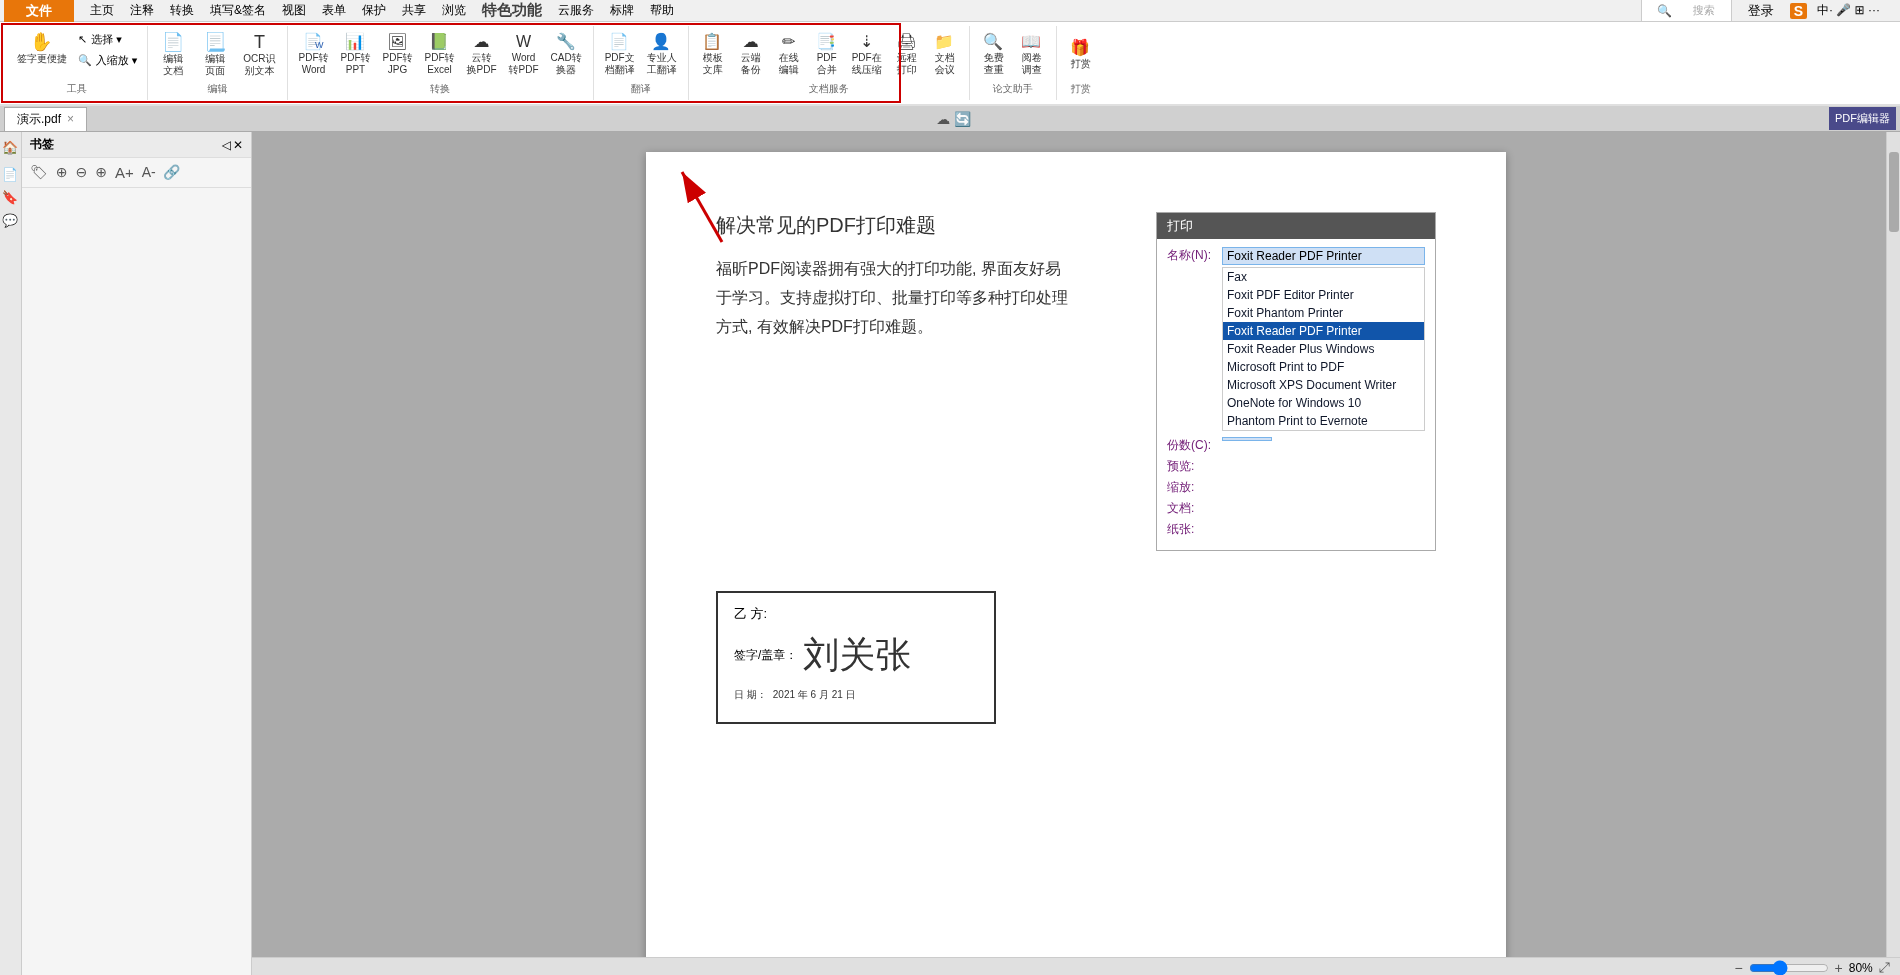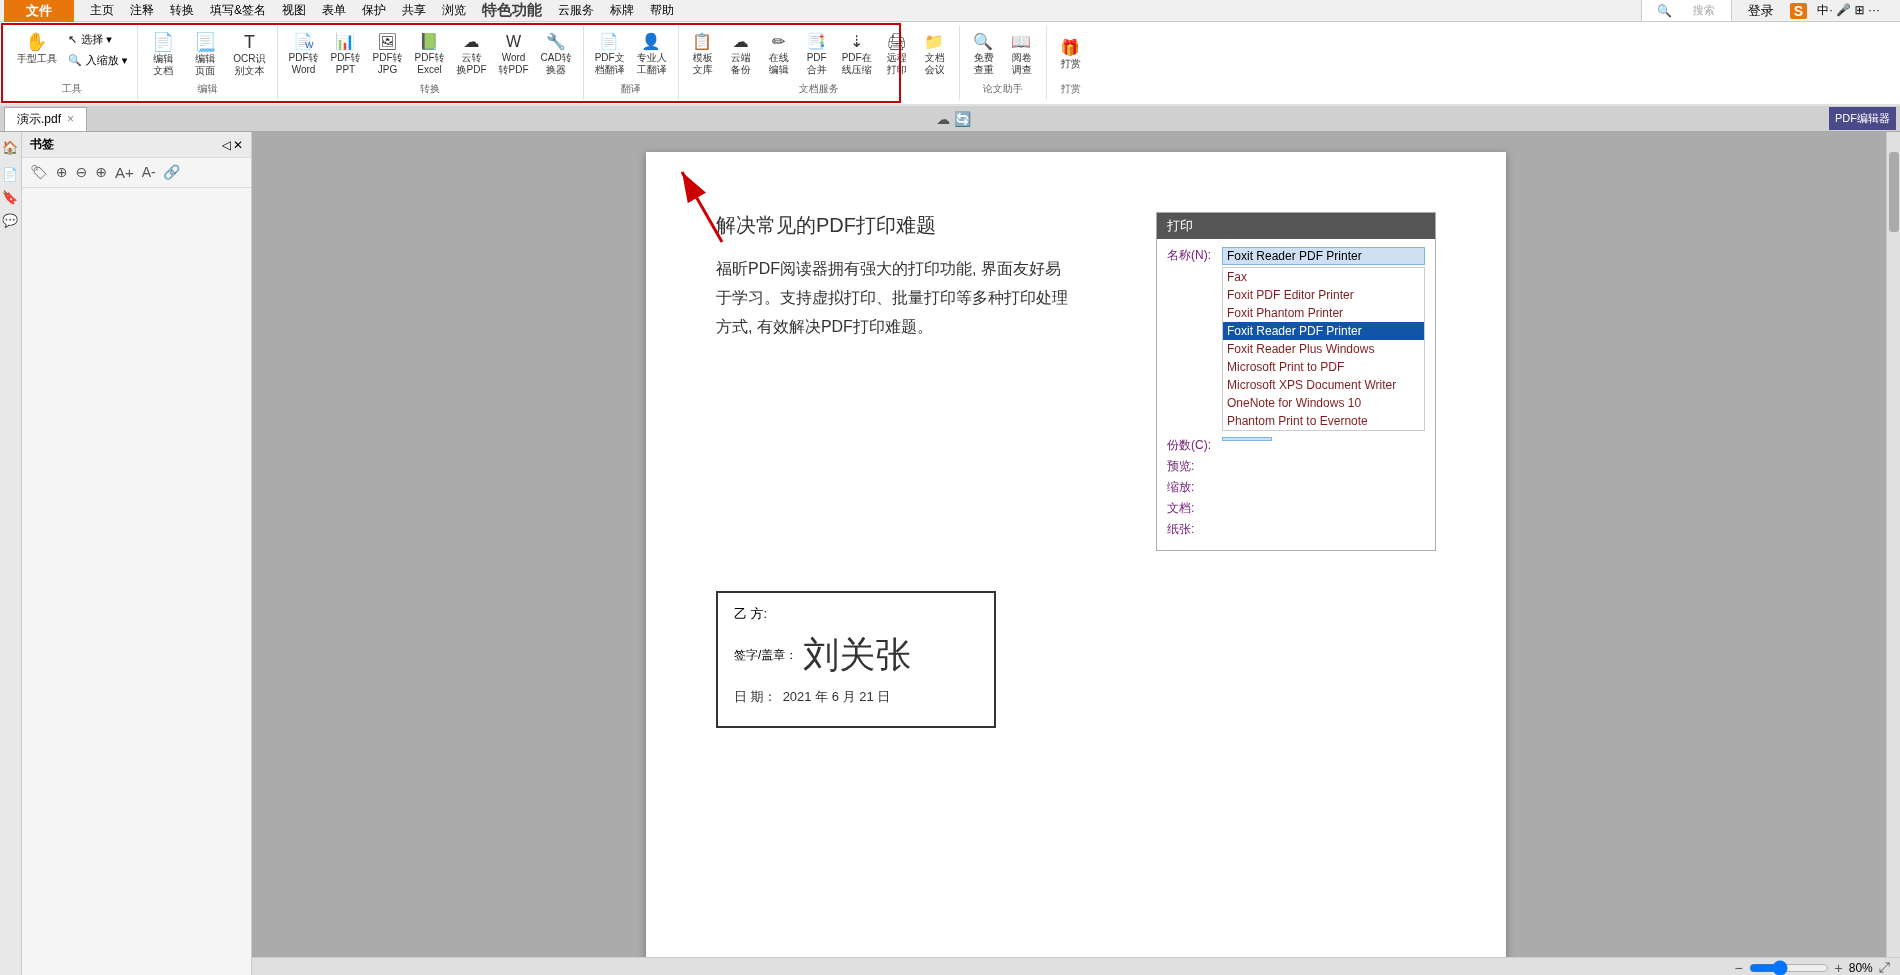--- a/index.html
+++ b/index.html
@@ -180,21 +180,21 @@
       font-size: 12px;
     }
     .print-dialog-label {
       width: 55px;
       color: #701a75;
       flex-shrink: 0;
     }
     .print-list-item {
       padding: 2px 4px;
       font-size: 12px;
-      color: #7f1d1d;
+      color: #0f172a;
     }
     .print-list-item.selected {
       background: #1155aa;
       color: #fff;
     }
     .print-list {
       border: 1px solid #ccc;
       margin-left: 4px;
       flex: 1;
     }
@@ -220,21 +220,21 @@
       font-size: 13px;
       margin-bottom: 8px;
       gap: 6px;
     }
     .sig-name {
       font-size: 36px;
       font-weight: normal;
       color: #333;
     }
     .sig-date {
-      font-size: 13px;
+      font-size: 10px;
       color: #333;
     }
   </style>
 </head>
 <body>
 
 <div class="menu-bar">
   <div style="display:flex; align-items:center; background:#e8760a; color:#fff; padding:2px 14px; margin-right:8px; font-size:13px; font-weight:bold; cursor:pointer;">
     <span>文件</span>
   </div>
@@ -268,21 +268,21 @@
 
 <div class="ribbon" style="position:relative;">
   <div class="ribbon-content" style="position:relative; min-height:78px;">
 
     <div style="position:absolute; top:1px; left:1px; width:900px; bottom:1px; border:2px solid #cc0000; pointer-events:none; z-index:20;"></div>
 
     <div style="display:flex; flex-direction:column; padding:4px 6px; border-right:1px solid #e0e0e0; min-width:80px; position:relative;">
       <div style="display:flex; gap:2px; flex:1; align-items:flex-start;">
         <div class="tool-btn">
           <span class="icon" style="font-size:18px;">✋</span>
-          <span class="label">手型工具</span>
+          <span class="label">签字更便捷</span>
         </div>
         <div style="display:flex; flex-direction:column; gap:2px;">
           <div class="side-tool-btn">
             <span>↖</span>
             <span>选择 ▾</span>
           </div>
           <div class="side-tool-btn">
             <span>🔍</span>
             <span>入缩放 ▾</span>
           </div>

